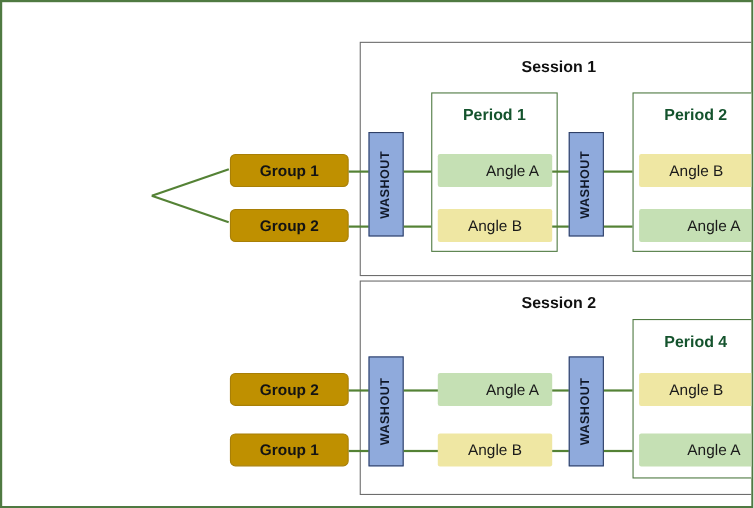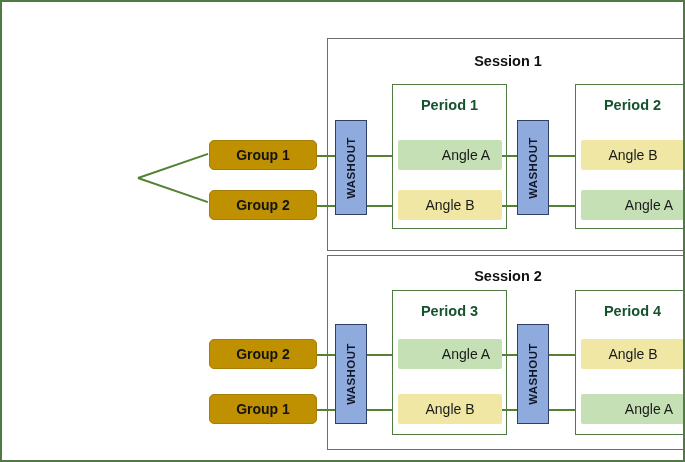--- a/index.html
+++ b/index.html
@@ -201,23 +201,20 @@
   <div class="abs conn" style="left:315px; top:352px; width:24px;"></div>
   <div class="abs conn" style="left:315px; top:407px; width:24px;"></div>
 
   <div class="abs washout" style="left:333px; top:322px; height:100px;">
     <span>WASHOUT</span>
   </div>
 
   <div class="abs conn" style="left:365px; top:352px; width:32px;"></div>
   <div class="abs conn" style="left:365px; top:407px; width:32px;"></div>
 
-  <div class="abs period-box" style="left:390px; top:288px; width:115px; height:145px;">
-    <div class="period-title" style="top:12px;">Period 3</div>
-  </div>
   <div class="abs angle angle-a" style="left:396px; top:337px;">
     <span>Angle A</span>
   </div>
   <div class="abs angle angle-b" style="left:396px; top:392px;">
     <span>Angle B</span>
   </div>
 
   <div class="abs conn" style="left:500px; top:352px; width:20px;"></div>
   <div class="abs conn" style="left:500px; top:407px; width:20px;"></div>
 

